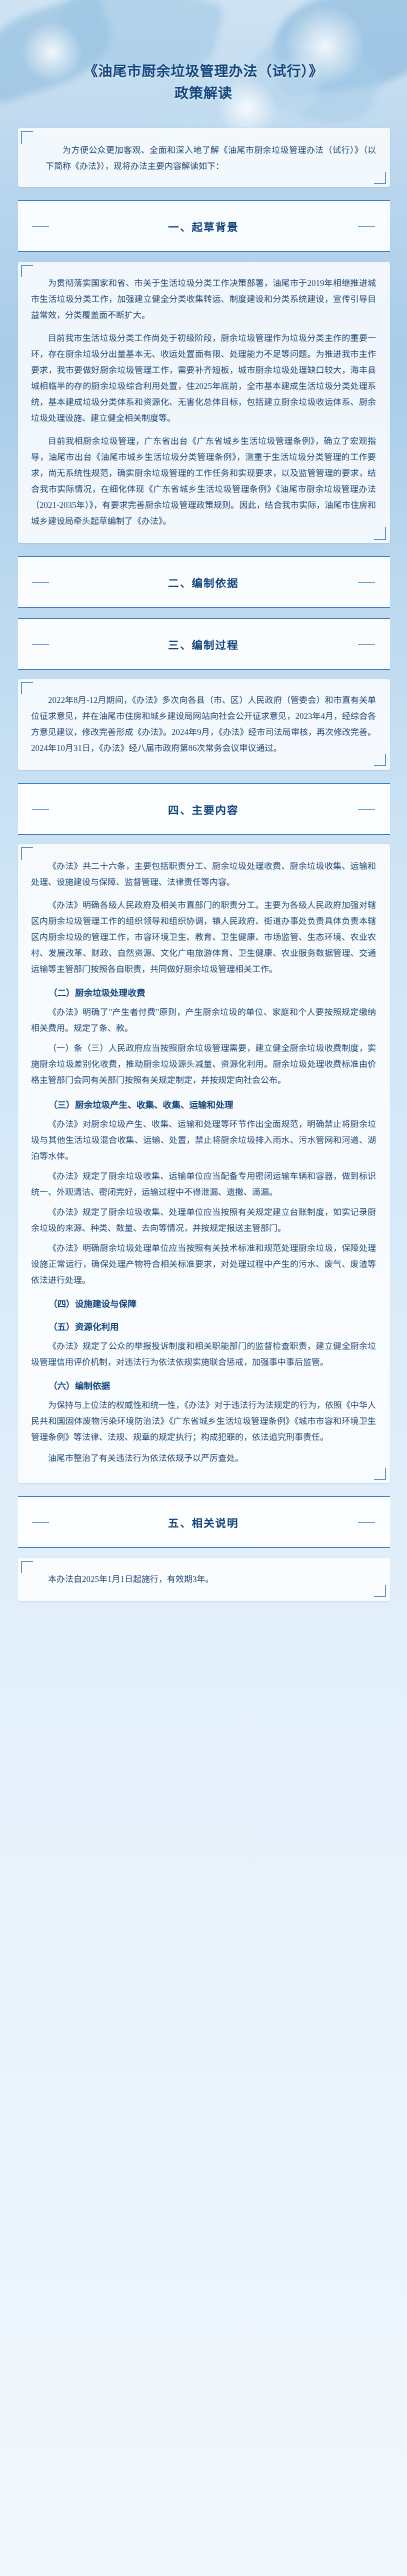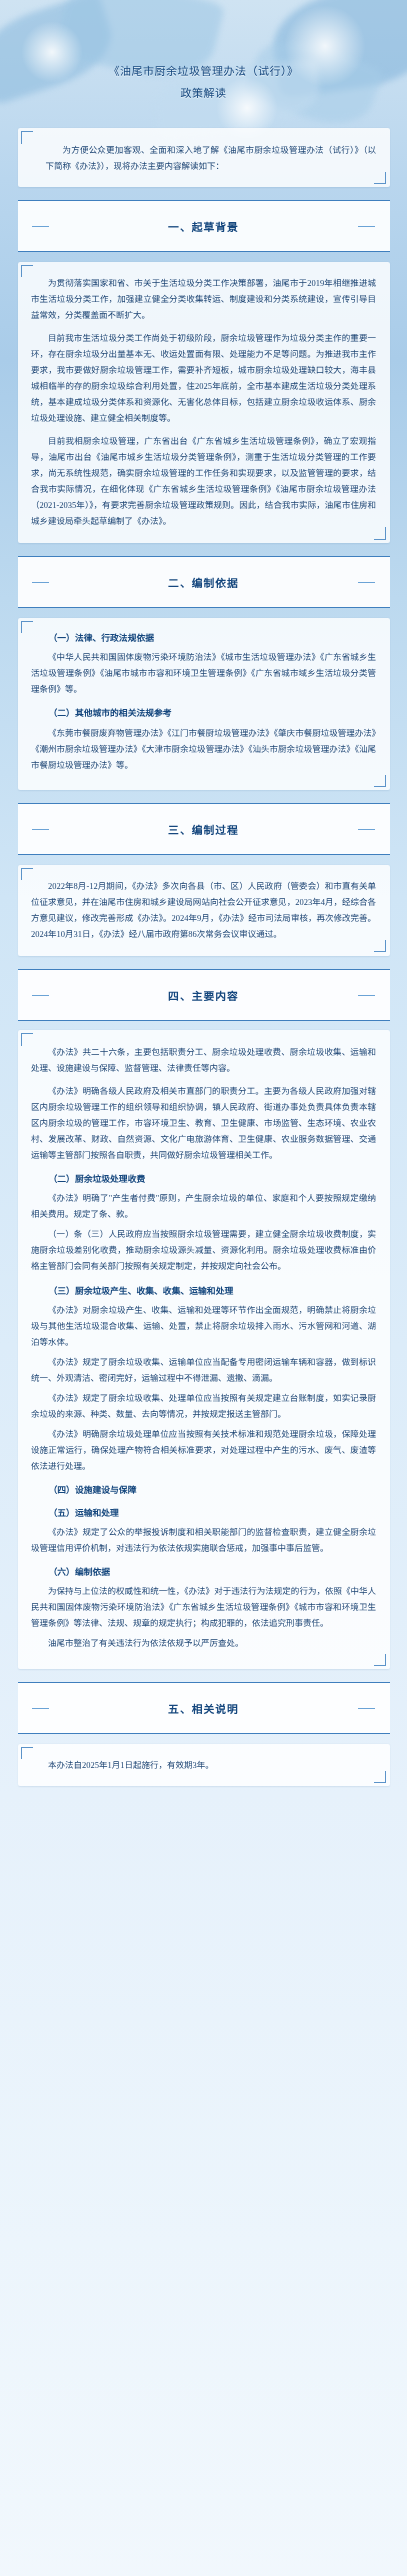--- a/index.html
+++ b/index.html
@@ -43,22 +43,22 @@
   .content {
     position: relative;
     z-index: 3;
   }
 
   .title-block {
     padding: 61px 36px 0 36px;
     text-align: center;
   }
   .title-line {
-    font-size: 11px;
-    font-weight: normal;
+    font-size: 14px;
+    font-weight: bold;
     letter-spacing: 0.5px;
     color: #15477e;
     line-height: 21.6px;
     text-shadow: 0 0.5px 1px rgba(255,255,255,.7);
   }
 
   .card {
     position: relative;
     margin: 0 17.5px 13.4px 17.5px;
     background: rgba(255,255,255,.82);
@@ -177,26 +177,20 @@
       <p class="para">目前我市生活垃圾分类工作尚处于初级阶段，厨余垃圾管理作为垃圾分类主作的重要一环，存在厨余垃圾分出量基本无、收运处置面有限、处理能力不足等问题。为推进我市主作要求，我市要做好厨余垃圾管理工作，需要补齐短板，城市厨余垃圾处理缺口较大，海丰县城相临半的存的厨余垃圾综合利用处置，住2025年底前，全市基本建成生活垃圾分类处理系统，基本建成垃圾分类体系和资源化、无害化总体目标，包括建立厨余垃圾收运体系、厨余垃圾处理设施、建立健全相关制度等。</p>
       <p class="para">目前我相厨余垃圾管理，广东省出台《广东省城乡生活垃圾管理条例》，确立了宏观指导，油尾市出台《油尾市城乡生活垃圾分类管理条例》，测重于生活垃圾分类管理的工作要求，尚无系统性规范，确实厨余垃圾管理的工作任务和实现要求，以及监管管理的要求，结合我市实际情况，在细化体现《广东省城乡生活垃圾管理条例》《油尾市厨余垃圾管理办法（2021-2035年）》，有要求完善厨余垃圾管理政策规则。因此，结合我市实际，油尾市住房和城乡建设局牵头起草编制了《办法》。</p>
     </div>
 
     <div class="section-head">
       <span class="deco-l"></span>
       <span>二、编制依据</span>
       <span class="deco-r"></span>
     </div>
     <div class="head-gap"></div>
-    <div class="card">
-      <div class="sub-head">（一）法律、行政法规依据</div>
-      <p class="list-line">《中华人民共和国固体废物污染环境防治法》《城市生活垃圾管理办法》《广东省城乡生活垃圾管理条例》《油尾市城市市容和环境卫生管理条例》《广东省城市域乡生活垃圾分类管理条例》等。</p>
-      <div class="sub-head">（二）其他城市的相关法规参考</div>
-      <p class="list-line">《东莞市餐厨废弃物管理办法》《江门市餐厨垃圾管理办法》《肇庆市餐厨垃圾管理办法》《潮州市厨余垃圾管理办法》《大津市厨余垃圾管理办法》《汕头市厨余垃圾管理办法》《汕尾市餐厨垃圾管理办法》等。</p>
-    </div>
 
     <div class="section-head">
       <span class="deco-l"></span>
       <span>三、编制过程</span>
       <span class="deco-r"></span>
     </div>
     <div class="head-gap"></div>
     <div class="card">
       <p class="para">2022年8月-12月期间，《办法》多次向各县（市、区）人民政府（管委会）和市直有关单位征求意见，并在油尾市住房和城乡建设局网站向社会公开征求意见，2023年4月，经综合各方意见建议，修改完善形成《办法》。2024年9月，《办法》经市司法局审核，再次修改完善。2024年10月31日，《办法》经八届市政府第86次常务会议审议通过。</p>
     </div>
@@ -217,21 +211,21 @@
       <p class="list-line">（一）条（三）人民政府应当按照厨余垃圾管理需要，建立健全厨余垃圾收费制度，实施厨余垃圾差别化收费，推动厨余垃圾源头减量、资源化利用。厨余垃圾处理收费标准由价格主管部门会同有关部门按照有关规定制定，并按规定向社会公布。</p>
 
       <div class="sub-head">（三）厨余垃圾产生、收集、收集、运输和处理</div>
       <p class="list-line">《办法》对厨余垃圾产生、收集、运输和处理等环节作出全面规范，明确禁止将厨余垃圾与其他生活垃圾混合收集、运输、处置，禁止将厨余垃圾排入雨水、污水管网和河道、湖泊等水体。</p>
       <p class="list-line">《办法》规定了厨余垃圾收集、运输单位应当配备专用密闭运输车辆和容器，做到标识统一、外观清洁、密闭完好，运输过程中不得泄漏、遗撒、滴漏。</p>
       <p class="list-line">《办法》规定了厨余垃圾收集、处理单位应当按照有关规定建立台账制度，如实记录厨余垃圾的来源、种类、数量、去向等情况，并按规定报送主管部门。</p>
       <p class="list-line">《办法》明确厨余垃圾处理单位应当按照有关技术标准和规范处理厨余垃圾，保障处理设施正常运行，确保处理产物符合相关标准要求，对处理过程中产生的污水、废气、废渣等依法进行处理。</p>
 
       <div class="sub-head">（四）设施建设与保障</div>
 
-      <div class="sub-head">（五）运输和处理</div>
+      <div class="sub-head">（五）资源化利用</div>
       <p class="list-line">《办法》规定了公众的举报投诉制度和相关职能部门的监督检查职责，建立健全厨余垃圾管理信用评价机制，对违法行为依法依规实施联合惩戒，加强事中事后监管。</p>
 
       <div class="sub-head">（六）编制依据</div>
       <p class="list-line">为保持与上位法的权威性和统一性，《办法》对于违法行为法规定的行为，依照《中华人民共和国固体废物污染环境防治法》《广东省城乡生活垃圾管理条例》《城市市容和环境卫生管理条例》等法律、法规、规章的规定执行；构成犯罪的，依法追究刑事责任。</p>
       <p class="list-line">油尾市整治了有关违法行为依法依规予以严厉查处。</p>
     </div>
 
     <div class="section-head">
       <span class="deco-l"></span>
       <span>五、相关说明</span>

